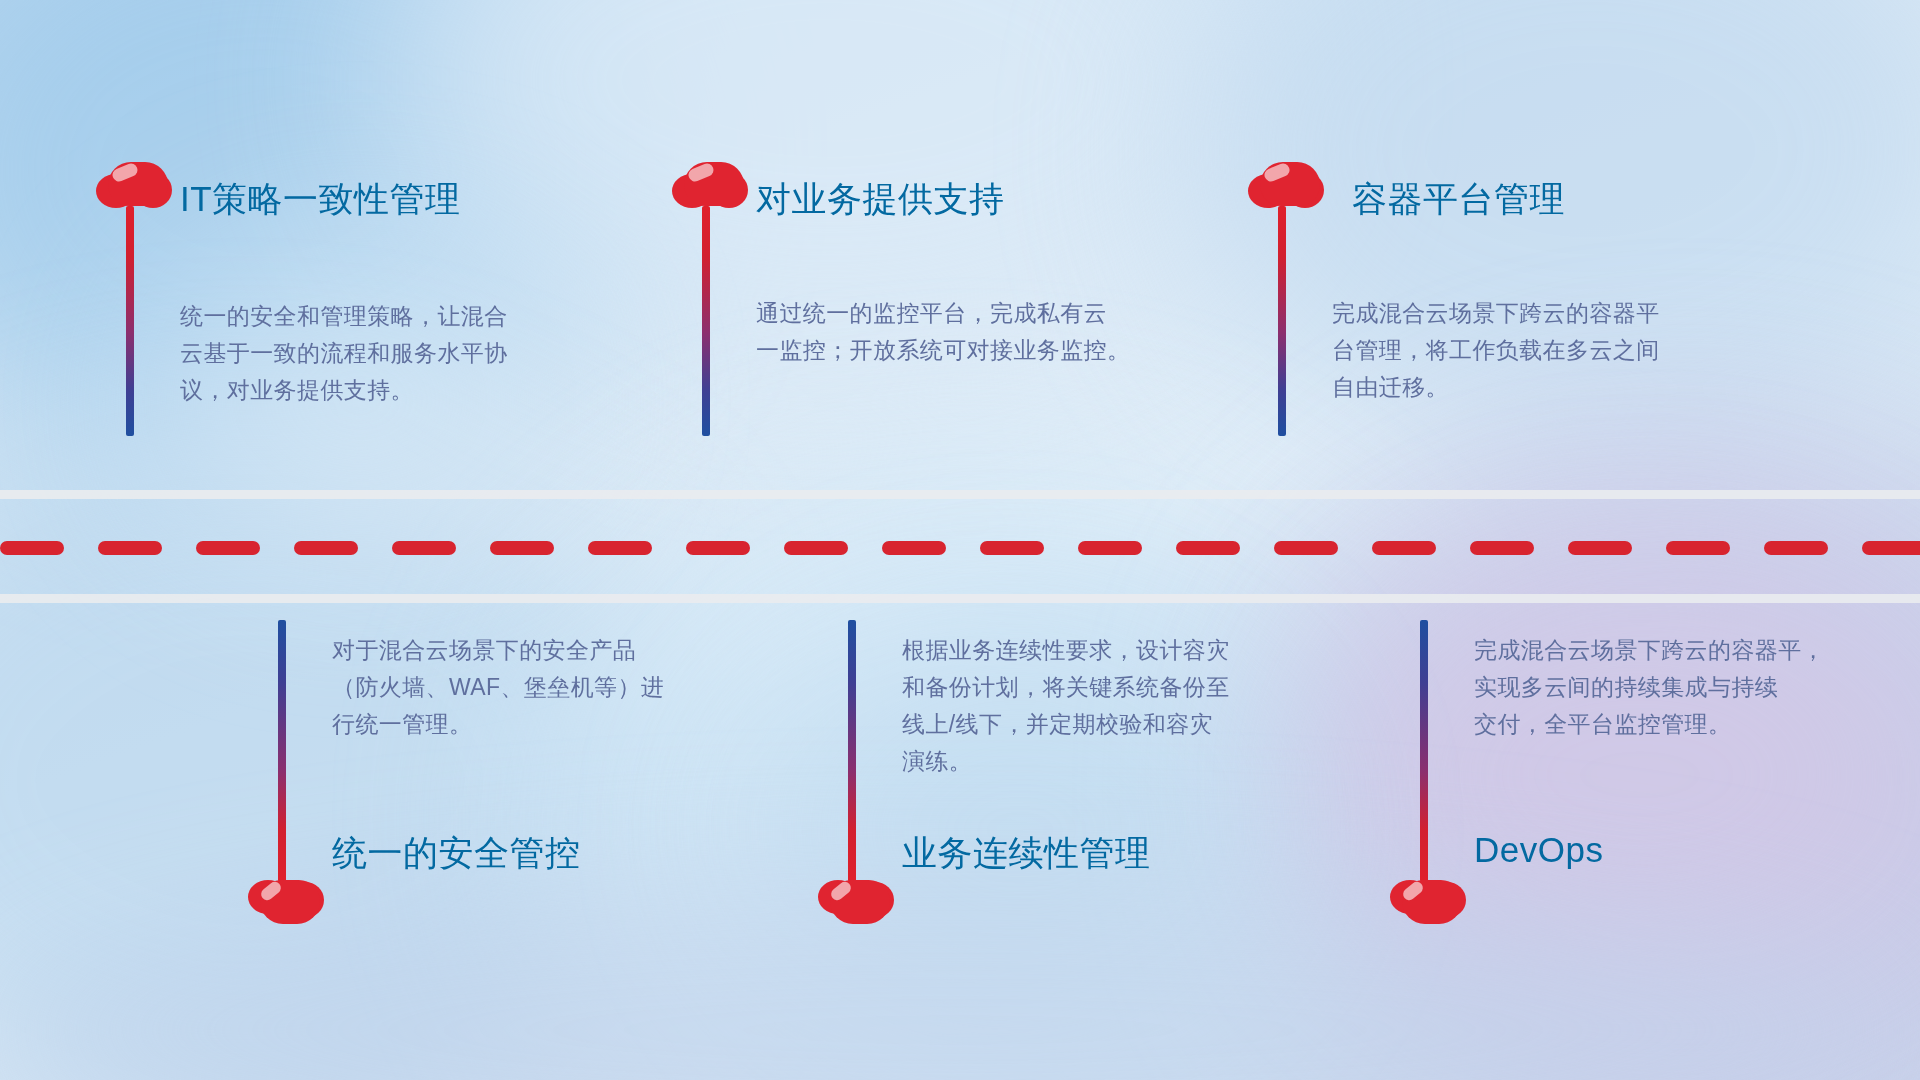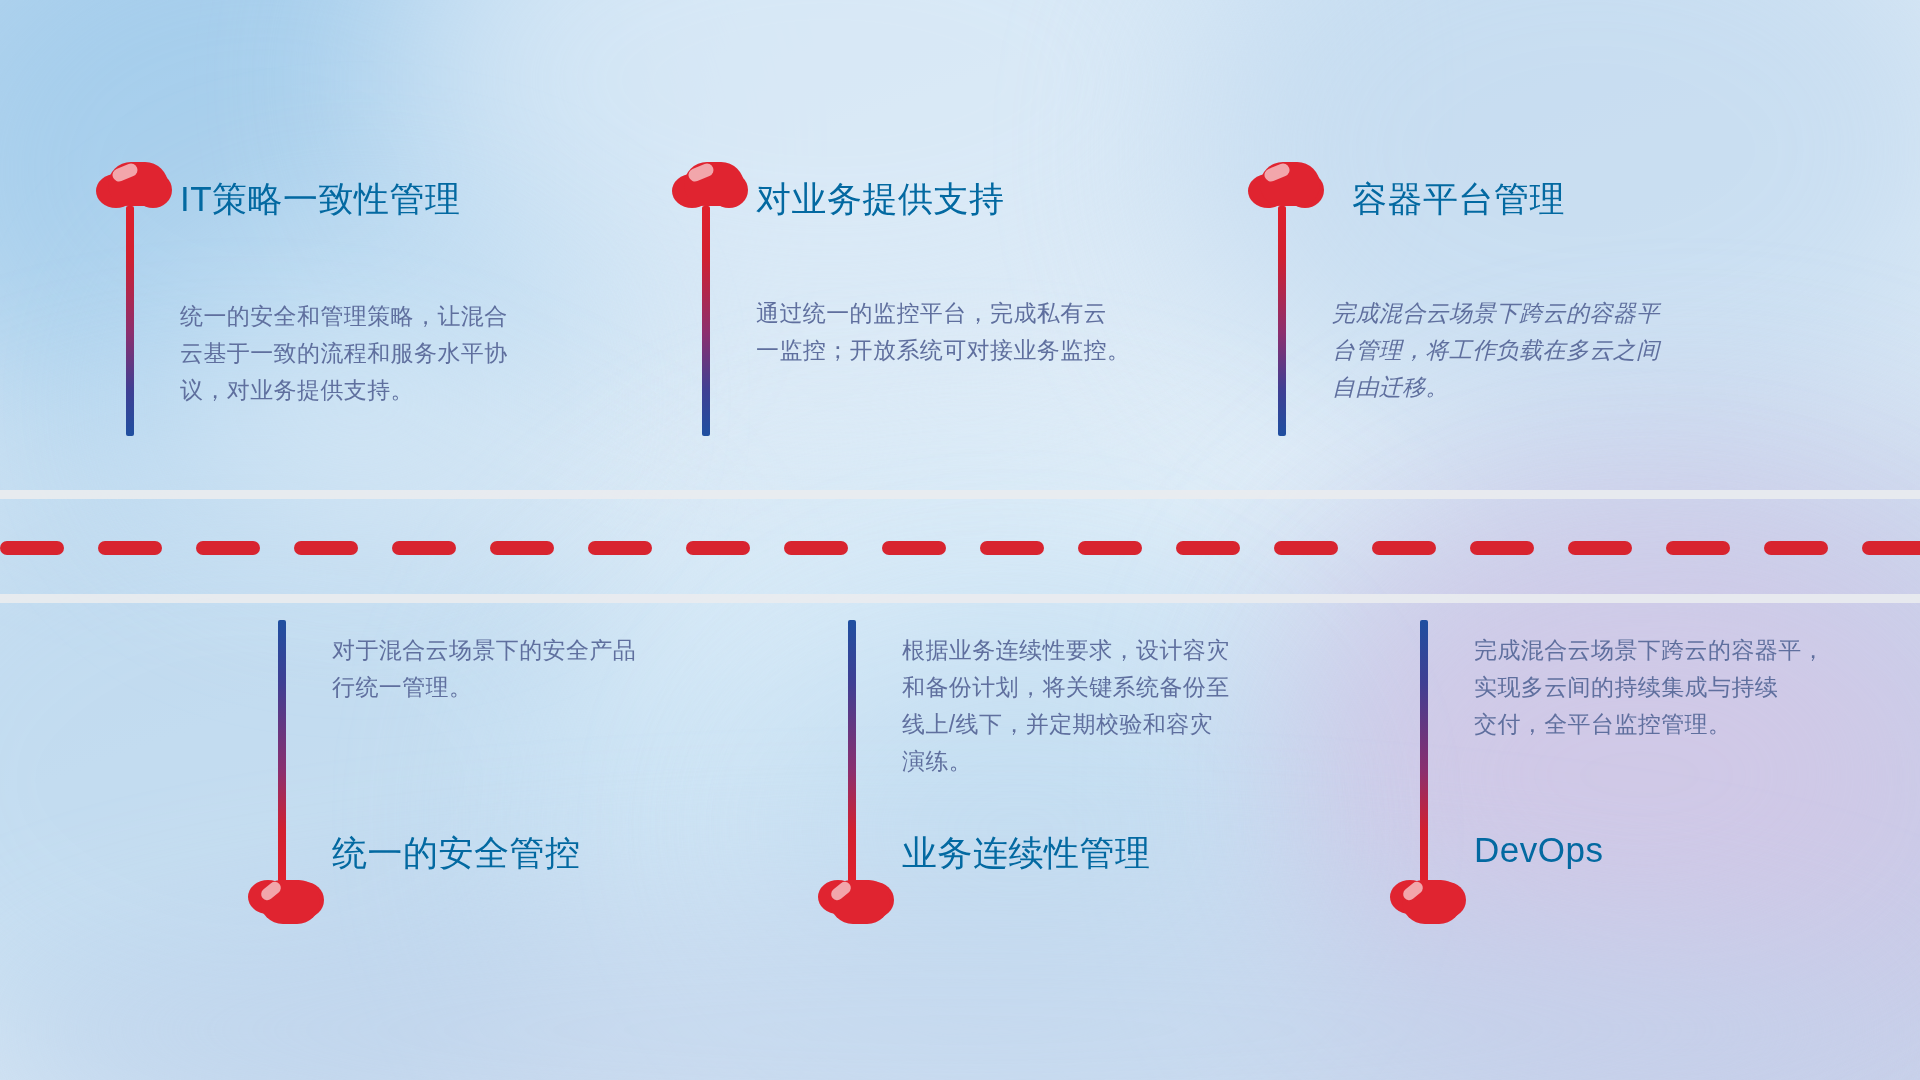--- a/index.html
+++ b/index.html
@@ -110,21 +110,21 @@
     <div class="pin">
       <div class="cloud">
         <div class="c-left"></div>
           <div class="c-right"></div>
           <div class="c-main"></div>
           <div class="c-hi"></div>
       </div>
       <div class="stem stem-down" style="left:30px;top:46px;height:230px;"></div>
     </div>
     <div class="title" style="left:84px;top:16px;margin-left:20px;">容器平台管理</div>
-    <div class="para" style="left:84px;top:135px;width:440px;font-style:italic;">
+    <div class="para" style="left:84px;top:135px;width:440px;">
       <div>完成混合云场景下跨云的容器平</div>
       <div>台管理，将工作负载在多云之间</div>
       <div>自由迁移。</div>
     </div>
   </div>
 
   <div class="rule rule-top"></div>
   <div class="dashed">
     <div class="dash"></div>
     <div class="dash"></div>
@@ -155,20 +155,21 @@
       <div class="stem stem-up" style="left:30px;top:0px;height:262px;"></div>
       <div class="cloud down" style="position:absolute;left:0;top:258px;">
         <div class="c-left"></div>
           <div class="c-right"></div>
           <div class="c-main"></div>
           <div class="c-hi"></div>
       </div>
     </div>
     <div class="para" style="left:84px;top:12px;width:430px;">
       <div>对于混合云场景下的安全产品</div>
+      <div>（防火墙、WAF、堡垒机等）进</div>
       <div>行统一管理。</div>
     </div>
     <div class="title" style="left:84px;top:210px;">统一的安全管控</div>
   </div>
 
   <div class="item" style="left:818px;top:620px;">
     <div class="pin">
       <div class="stem stem-up" style="left:30px;top:0px;height:262px;"></div>
       <div class="cloud down" style="position:absolute;left:0;top:258px;">
         <div class="c-left"></div>

